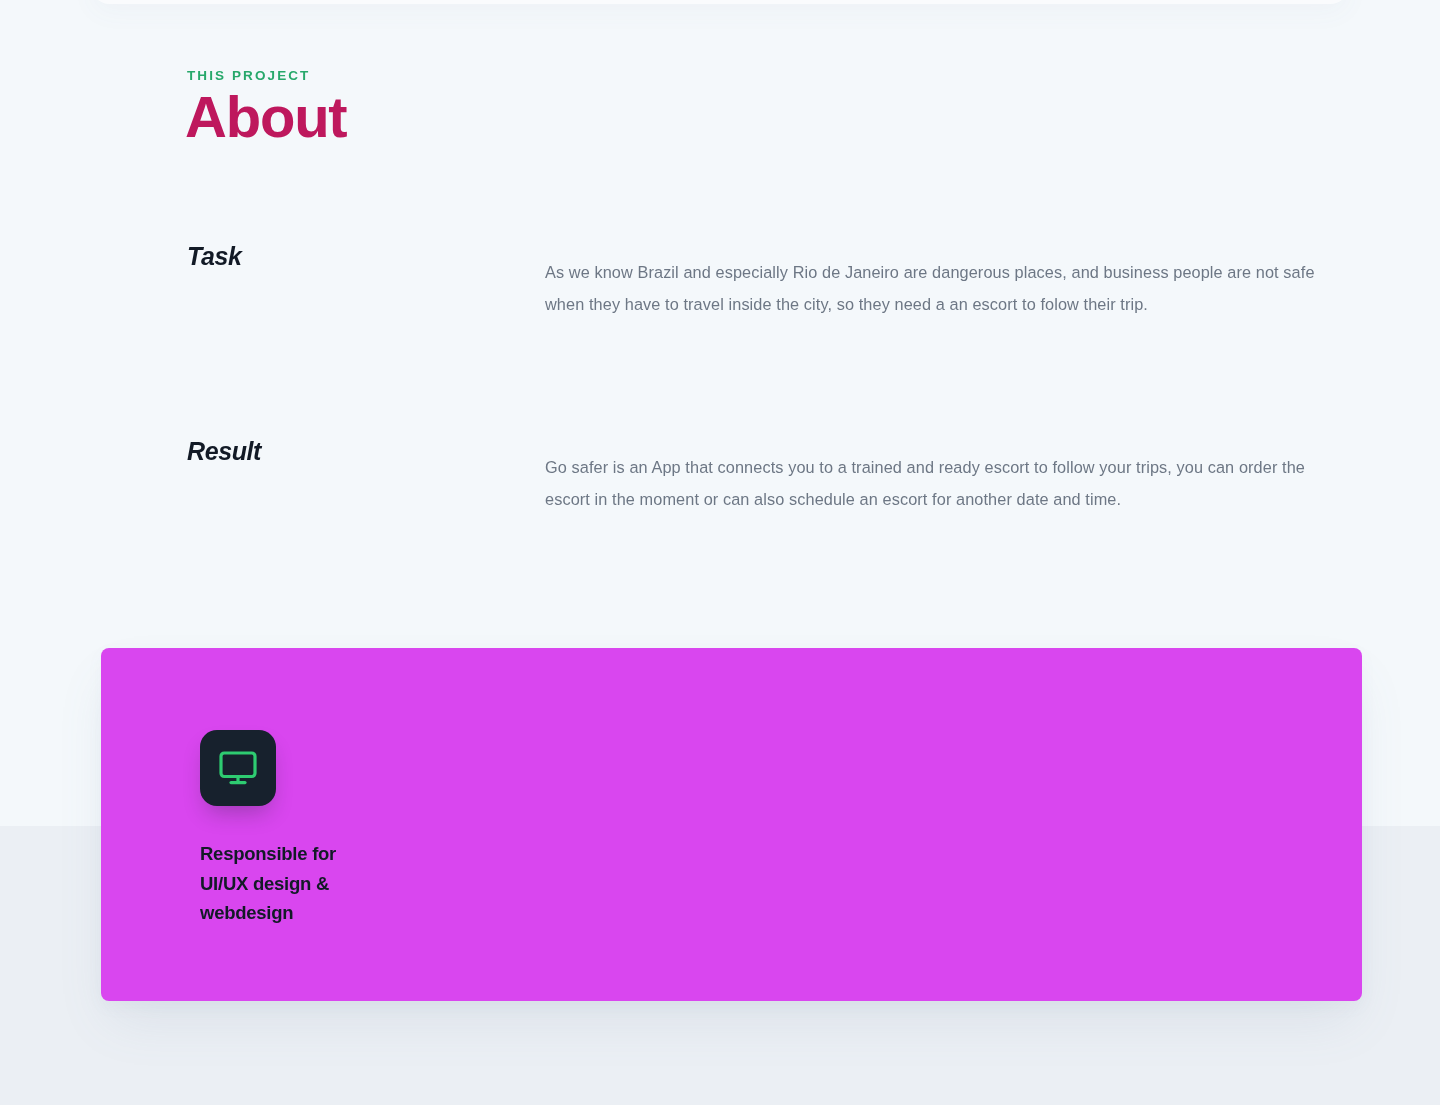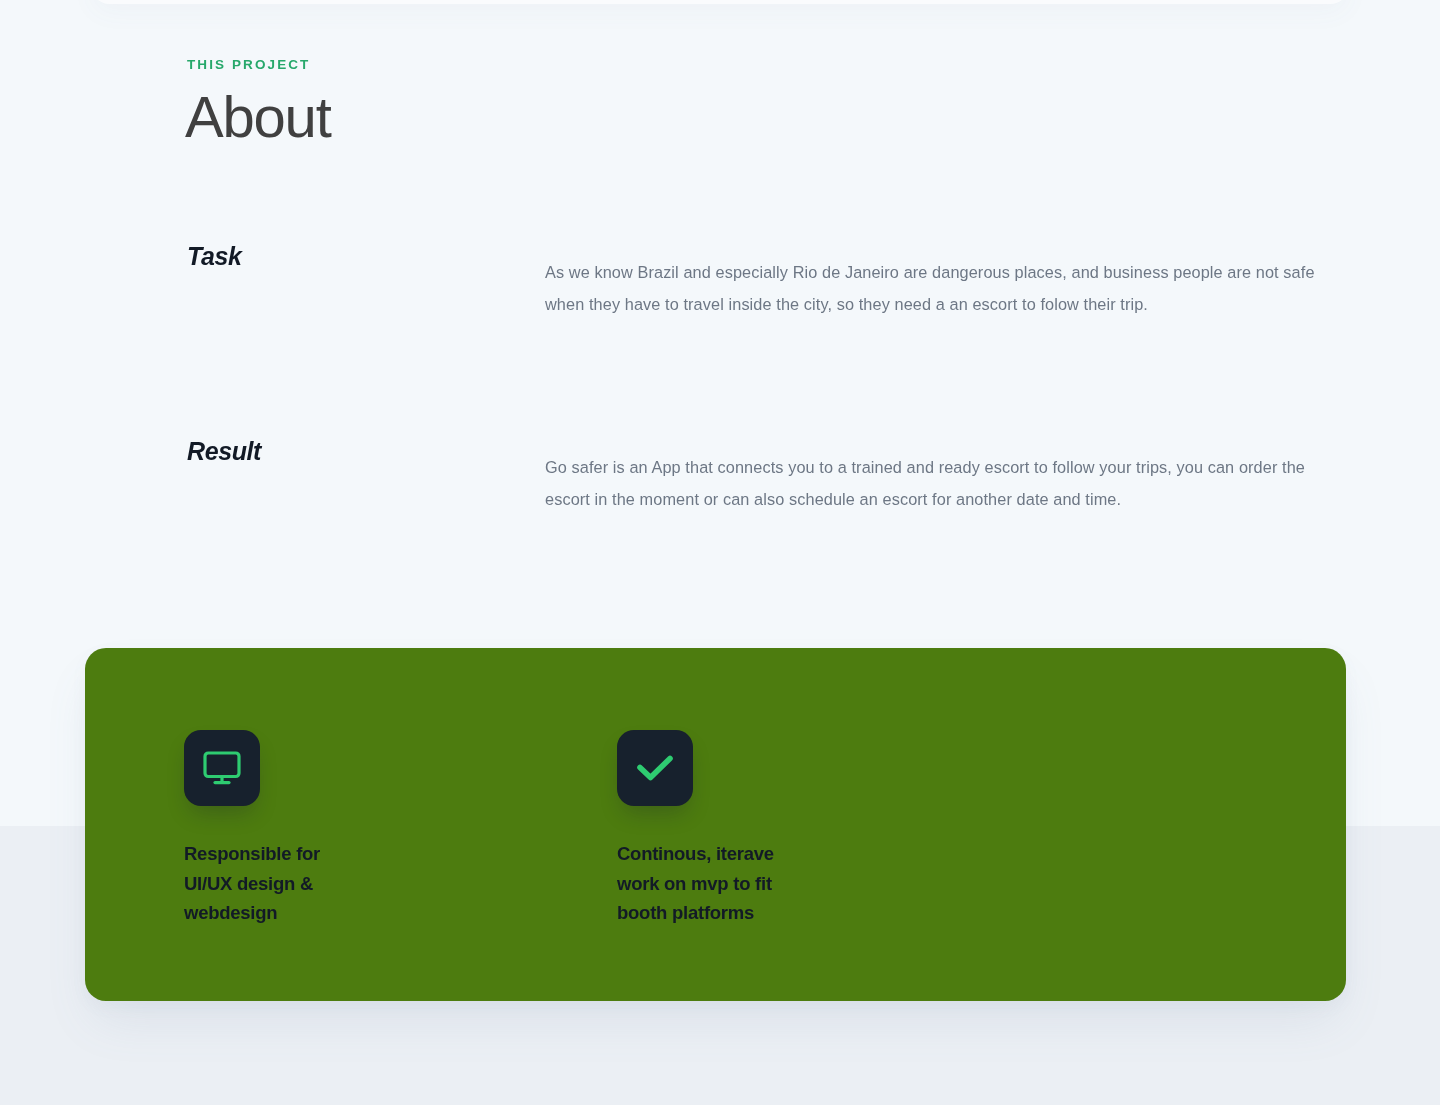--- a/index.html
+++ b/index.html
@@ -44,35 +44,35 @@
   
   .page {
     position: relative;
     width: 1440px;
     height: 1105px;
   }
 
   
   .eyebrow {
     position: absolute;
-    left: 187px; top: 57px;
+    left: 187px; top: 68px;
     font-size: 13.5px;
     font-weight: bold;
     letter-spacing: 2.1px;
     color: #27a86b;
     text-transform: uppercase;
   }
   .page-title {
     position: absolute;
     left: 185px; top: 82px;
     font-size: 58px;
     line-height: 70px;
-    font-weight: normal;
+    font-weight: bold;
     letter-spacing: -1.2px;
-    color: #404040;
+    color: #be185d;
   }
 
   
   .row { position: absolute; left: 0; width: 1440px; }
   .row-task   { top: 239px; }
   .row-result { top: 434px; }
 
   .row-label {
     position: absolute;
     left: 187px; top: 0;
@@ -91,24 +91,24 @@
     font-size: 16.3px;
     line-height: 32px;
     color: #6d7785;
     letter-spacing: 0.1px;
   }
   .row-body p { margin: 12px; }
 
   
   .feature-card {
     position: absolute;
-    left: 85px; top: 648px;
+    left: 101px; top: 648px;
     width: 1261px; height: 353px;
-    background: #4d7c0f;
-    border-radius: 21px;
+    background: #d946ef;
+    border-radius: 8px;
     box-shadow: 0 26px 50px -10px rgba(110,130,160,.13),
                 0 6px 16px rgba(110,130,160,.05);
   }
   .feature-grid {
     position: absolute;
     left: 99px; top: 82px;
     width: 1070px;
     display: flex;
     gap: 0;
   }
@@ -175,27 +175,17 @@
             <path d="M20 26.5v5" stroke="#2ecc71" stroke-width="3.2" stroke-linecap="round"></path>
             <path d="M13 32.6h14" stroke="#2ecc71" stroke-width="3.2" stroke-linecap="round"></path>
           </svg>
         </div>
         <div class="feature-text">Responsible for
 UI/UX design &amp;
 webdesign</div>
       </div>
 
 
-      <div class="feature">
-        <div class="feature-icon">
-          <svg width="40" height="32" viewBox="0 0 40 32" fill="none" xmlns="http://www.w3.org/2000/svg" aria-hidden="true">
-            <path d="M5 15.5 L15.5 25.5 L35 6.5" stroke="#2ecc71" stroke-width="5.6" stroke-linecap="round" stroke-linejoin="round"></path>
-          </svg>
-        </div>
-        <div class="feature-text">Continous, iterave
-work on mvp to fit
-booth platforms</div>
-      </div>
 
     </div>
   </div>
 
 </div>
 
 </body></html>

